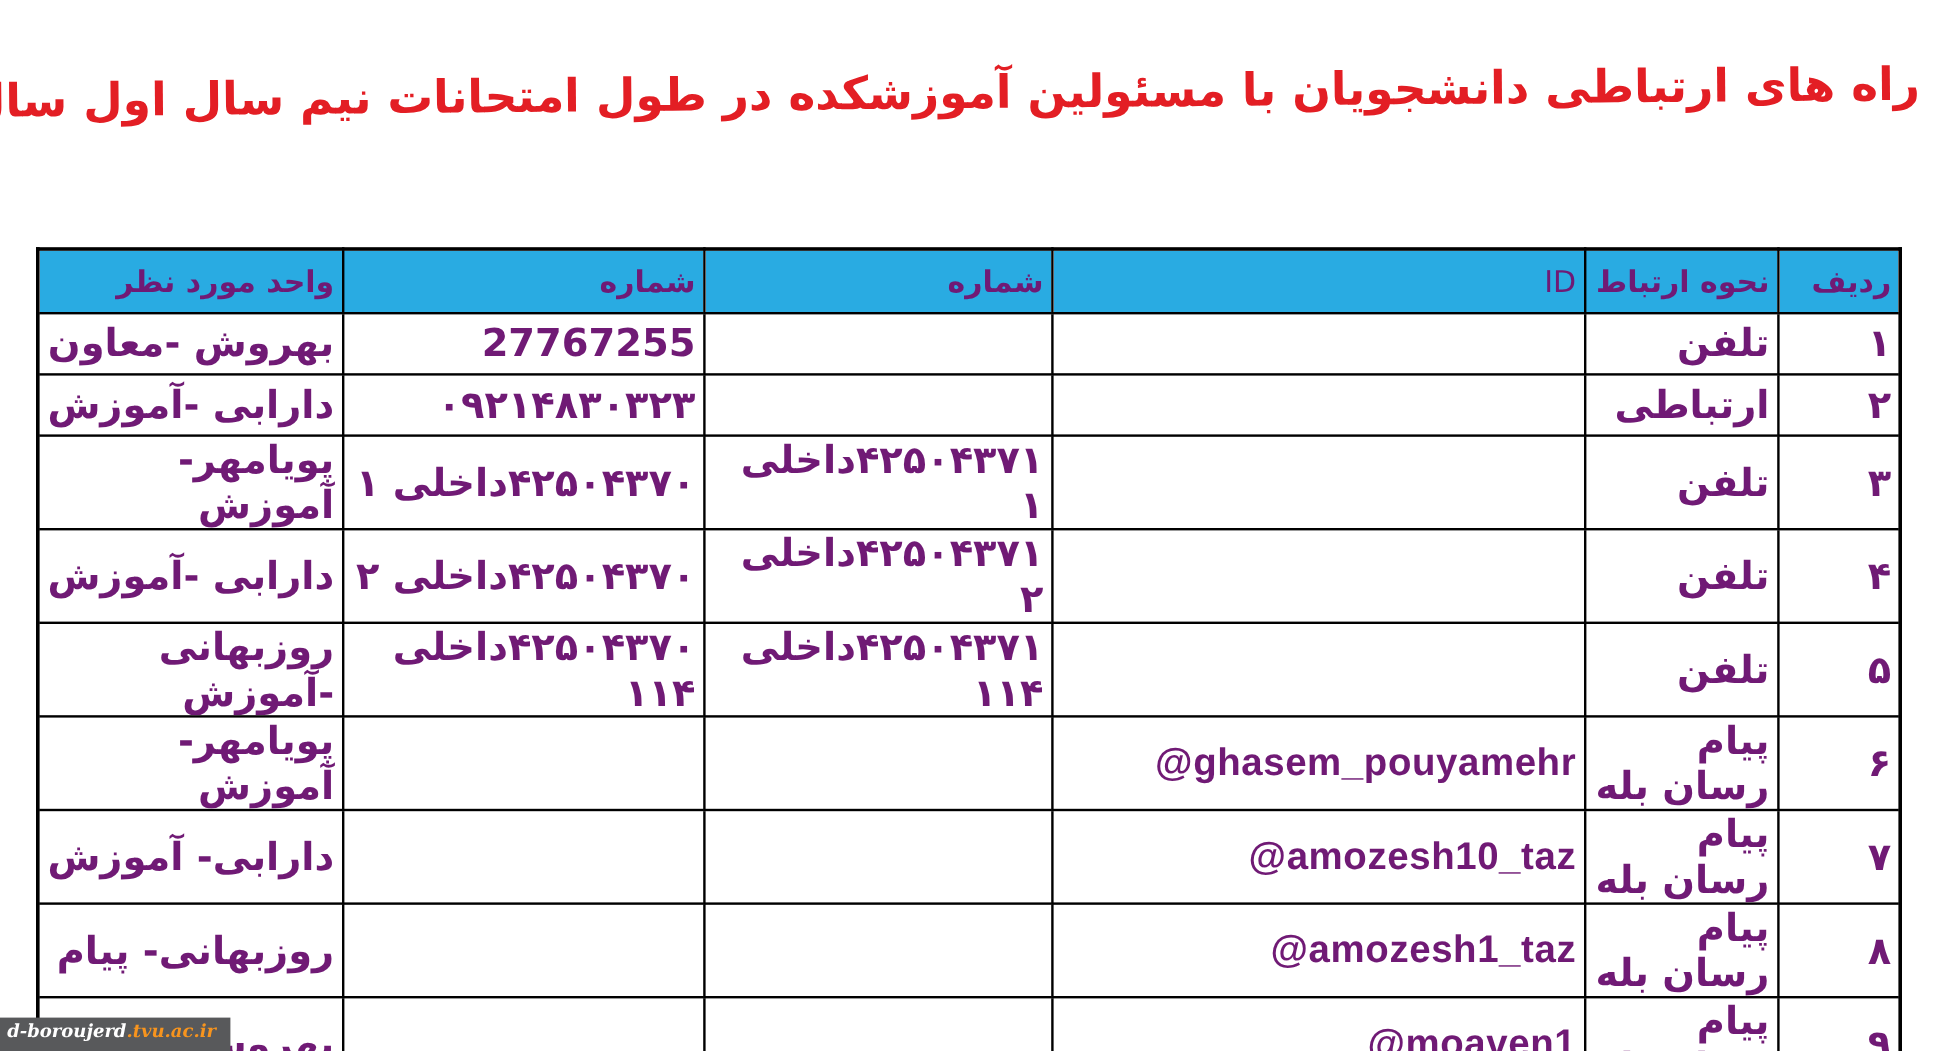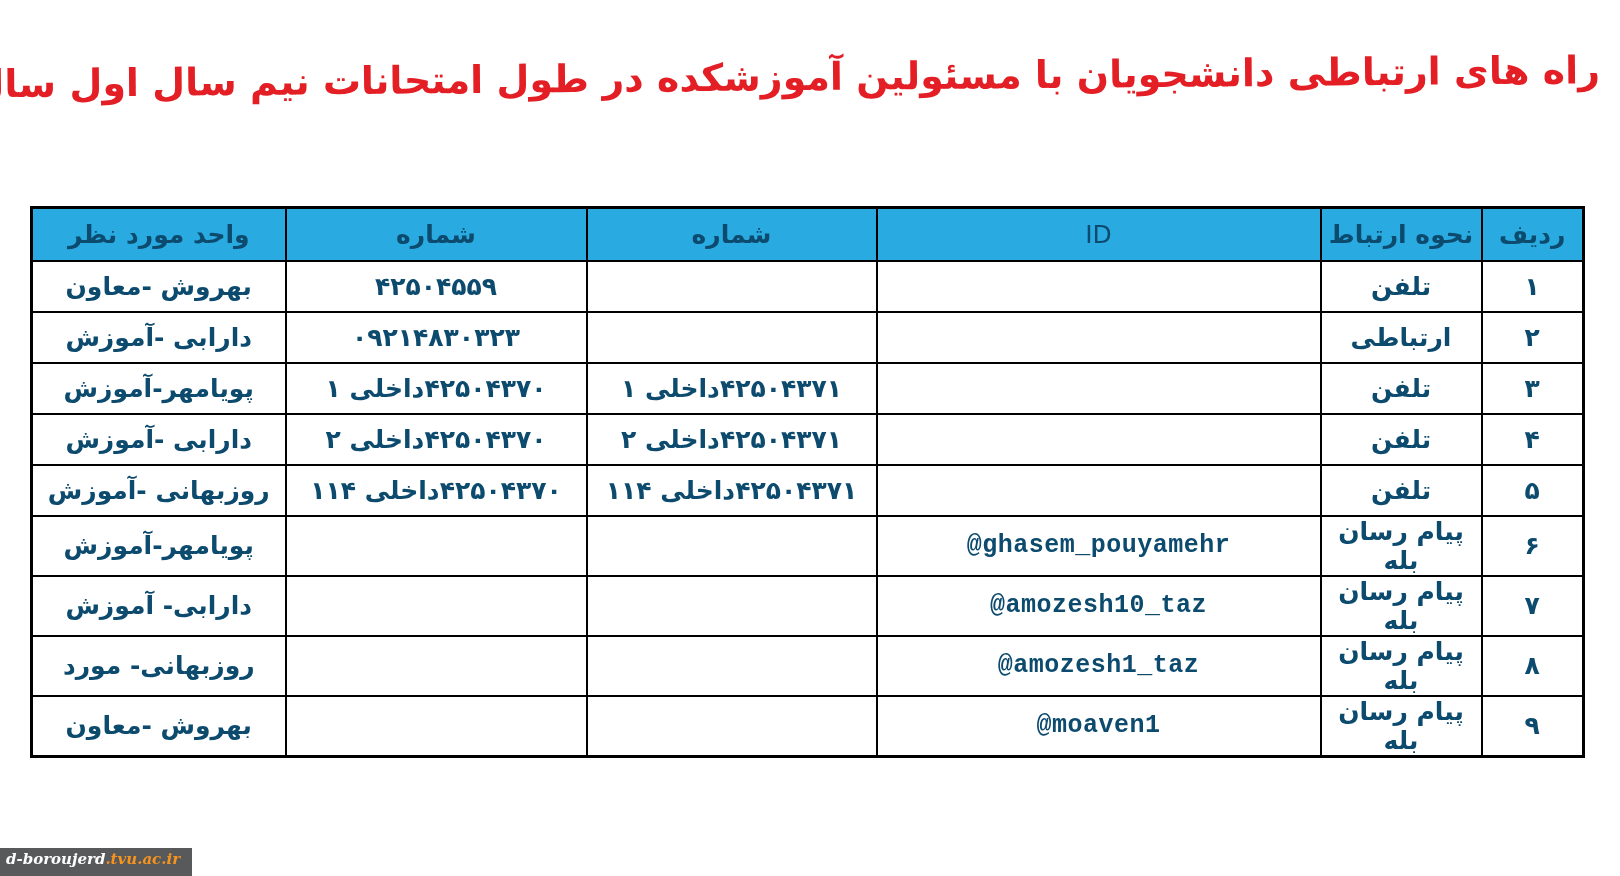--- a/index.html
+++ b/index.html
@@ -26,42 +26,42 @@
     letter-spacing:0.5px;
   }
   table.contact-table{
     position:absolute;top:206px;left:30px;width:1509px;
     table-layout:fixed;border-collapse:collapse;
     direction:rtl;
     border:3px solid var(--border-black);
   }
   .contact-table th,.contact-table td{
     border:2px solid var(--border-black);
-    text-align:center;vertical-align:middle;
-    color:#0c4a6e;font-weight:bold;
+    text-align:right;vertical-align:middle;
+    color:#701a75;font-weight:bold;
     padding:0 6px;overflow:hidden;
   }
   .contact-table thead th{
     background:var(--header-blue);
     height:53px;font-size:25px;
   }
   .contact-table tbody td{
-    height:51px;font-size:25px;
+    height:51px;font-size:32px;
   }
   
   .col-radif{width:102px;margin-left:41px;}
   .col-nahve{width:161px;}
   .col-id{width:444px;}
   .col-shomare_b{width:290px;}
   .col-shomare_a{width:301px;}
   .col-vahed{width:254px;}
   th.latin{font-weight:normal;font-size:23px;}
   td.latin-cell{
     direction:ltr;font-size:26px;letter-spacing:0.5px;
-    font-family:Liberation Mono, monospace;
+    font-family:Liberation Sans, sans-serif;
   }
   .watermark{
     position:absolute;left:0;top:848px;
     background:var(--wm-bg);
     padding:2px 12px 12px 6px;
     direction:ltr;
     font-family:"DejaVu Serif", serif;
     font-style:italic;font-weight:bold;font-size:15px;
     color:#ffffff;line-height:1.2;
   }
@@ -82,21 +82,21 @@
         <th class="col-shomare_a">شماره</th>
         <th class="col-vahed">واحد مورد نظر</th>
       </tr>
   </thead>
   <tbody id="table-body">
       <tr>
         <td class="col-radif">۱</td>
         <td class="col-nahve">تلفن</td>
         <td class="col-id latin-cell"></td>
         <td class="col-shomare_b"></td>
-        <td class="col-shomare_a">۴۲۵۰۴۵۵۹</td>
+        <td class="col-shomare_a">27767255</td>
         <td class="col-vahed">بهروش -معاون</td>
       </tr>
       <tr>
         <td class="col-radif">۲</td>
         <td class="col-nahve">ارتباطی</td>
         <td class="col-id latin-cell"></td>
         <td class="col-shomare_b"></td>
         <td class="col-shomare_a">۰۹۲۱۴۸۳۰۳۲۳</td>
         <td class="col-vahed">دارابی -آموزش</td>
       </tr>
@@ -139,21 +139,21 @@
         <td class="col-shomare_b"></td>
         <td class="col-shomare_a"></td>
         <td class="col-vahed">دارابی- آموزش</td>
       </tr>
       <tr>
         <td class="col-radif">۸</td>
         <td class="col-nahve">پیام رسان بله</td>
         <td class="col-id latin-cell">@amozesh1_taz</td>
         <td class="col-shomare_b"></td>
         <td class="col-shomare_a"></td>
-        <td class="col-vahed">روزبهانی- مورد</td>
+        <td class="col-vahed">روزبهانی- پیام</td>
       </tr>
       <tr>
         <td class="col-radif">۹</td>
         <td class="col-nahve">پیام رسان بله</td>
         <td class="col-id latin-cell">@moaven1</td>
         <td class="col-shomare_b"></td>
         <td class="col-shomare_a"></td>
         <td class="col-vahed">بهروش -معاون</td>
       </tr>
     </tbody>

